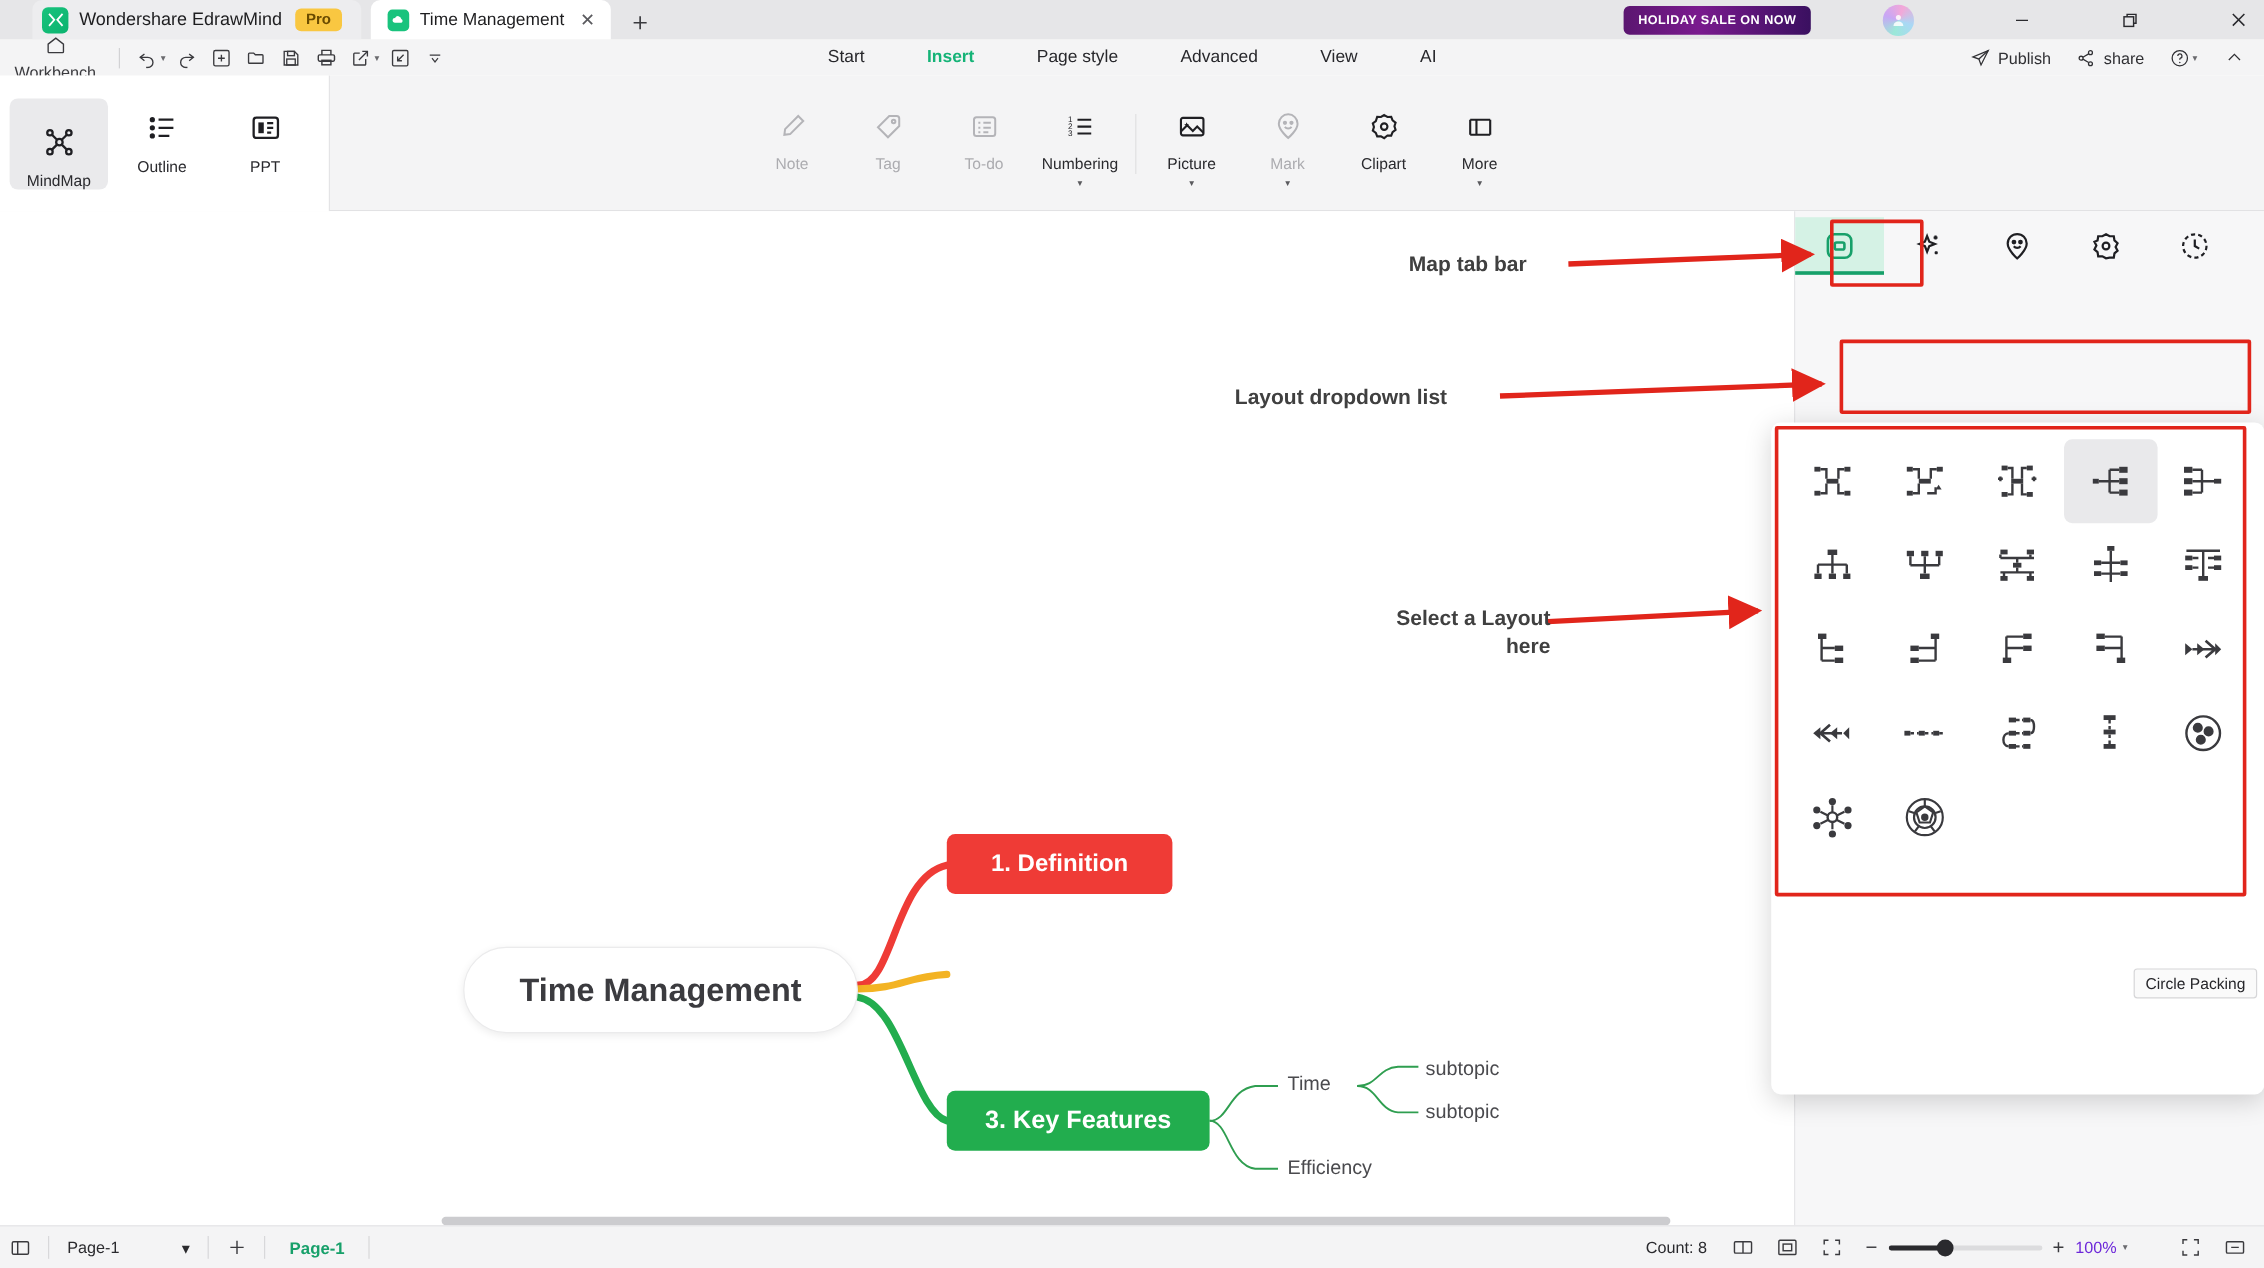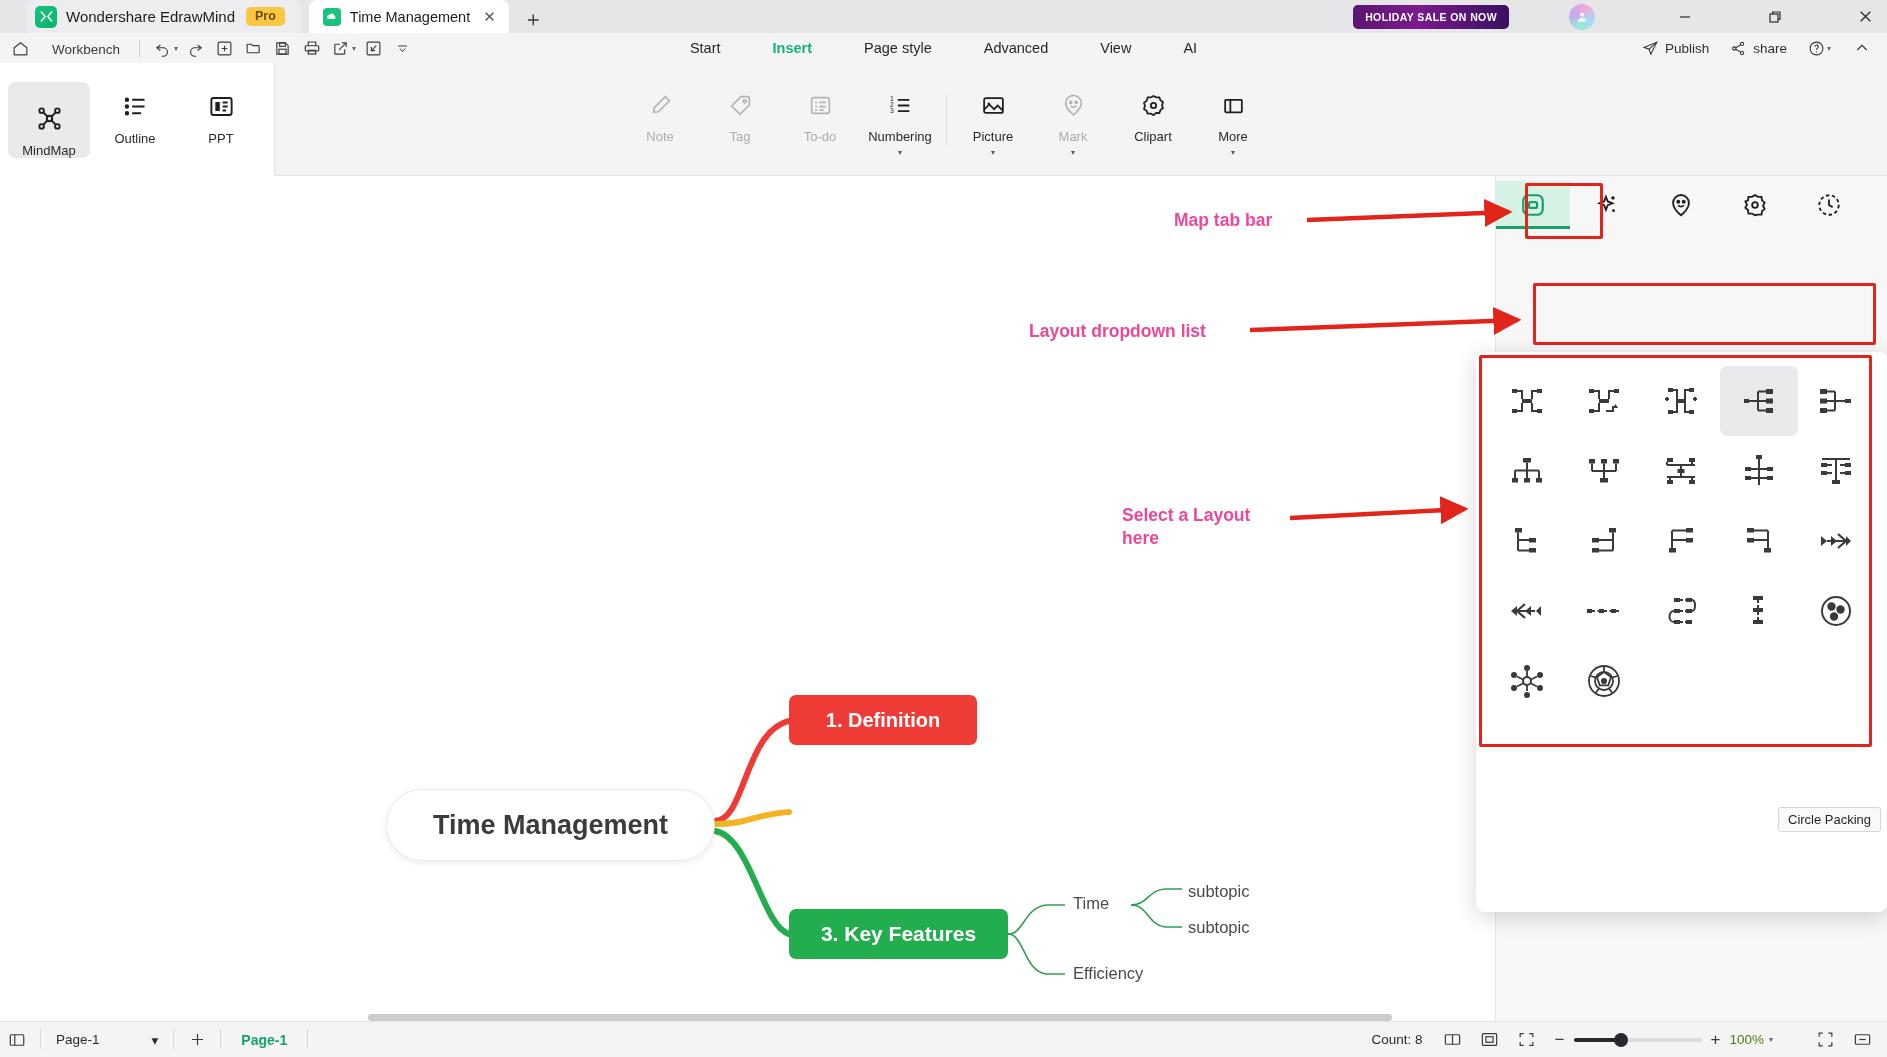--- a/index.html
+++ b/index.html
@@ -59,21 +59,21 @@
   }
   .winctl { width: 44px; height: 33px; display:flex; align-items:center; justify-content:center;
     color:#2a2a2e; cursor:pointer; }
 
   
   .menubar {
     position: absolute; top: 33px; left: 0; width: 1887px; height: 30px;
     background: #f4f4f5; display: flex; align-items: center;
   }
   .qa-left { display: flex; align-items: center; gap: 2px; padding-left: 8px; }
-  .qa-home { display:flex; align-items:flex-end; gap:23px; padding:0 10px 0 4px; cursor:pointer; }
+  .qa-home { display:flex; align-items:center; gap:7px; padding:0 10px 0 4px; cursor:pointer;flex-direction:column; }
   .qa-home span { font-size: 13.5px; color: #3a3a3e; }
   .qa-sep { width: 1px; height: 17px; background: #d2d2d4; margin: 0 7px; }
   .qa-btn { width: 27px; height: 24px; display:flex; align-items:center; justify-content:center;
             cursor:pointer; color:#3a3a3e; }
   .qa-caret { font-size: 8px; color: #6a6a6e; margin-left:-4px; margin-right:2px; }
   .menu-center { position:absolute; left: 0; width: 1887px; display: flex;
      justify-content: center; gap: 52px; pointer-events:none;}
   .menu-item { font-size: 14.5px; color: #27272b; cursor: pointer; pointer-events:auto; }
   .menu-item.active { color: #15b377; font-weight: bold; }
   .menu-right { margin-left: auto; display:flex; align-items:center; gap: 7px; padding-right: 10px; }
@@ -175,21 +175,21 @@
   .lcell { height: 70px; display:flex; align-items:center; justify-content:center;
     border-radius: 7px; cursor:pointer; }
   .lcell.selected { background: #e9e9eb; }
   .tooltip {
     position:absolute; left: 1778px; top: 807px;
     background: #fafafa; border: 1px solid #d6d6d8; border-radius: 3px;
     font-size: 13px; color: #26262a; padding: 4px 9px;
   }
 
   
-  .anno { position:absolute; color: #ec4899; font-weight: bold; font-size: 17.5px; line-height:1.3; }
+  .anno { position:absolute; color: #404040; font-weight: bold; font-size: 17.5px; line-height:1.3;text-align:right; }
   .anno-maptab { left: 1174px; top: 209px; }
   .anno-dropdown { left: 1029px; top: 320px; }
   .anno-select { left: 1122px; top: 504px; }
   .redbox { position:absolute; border: 3px solid #e1251b; border-radius: 2px; pointer-events:none; }
   .rb-tabbar { left: 1525px; top: 183px; width: 78px; height: 56px; }
   .rb-dropdown { left: 1533px; top: 283px; width: 343px; height: 62px; }
   .rb-grid { left: 1479px; top: 355px; width: 393px; height: 392px; }
   svg.arrow { position:absolute; overflow:visible; pointer-events:none; }
 
   
@@ -205,21 +205,21 @@
     color:#2a2a2e; padding: 0 9px; cursor:pointer; }
   .page-tab { font-size: 14px; font-weight:bold; color:#17a06a; padding: 0 14px; cursor:pointer; }
   .sb-right { margin-left:auto; display:flex; align-items:center; gap: 3px; padding-right: 8px; }
   .sb-count { font-size: 13.5px; color:#2a2a2e; margin-right: 10px; }
   .zoom-row { display:flex; align-items:center; gap: 9px; margin: 0 8px; }
   .zoom-btn { font-size: 17px; color:#3a3a3e; cursor:pointer; line-height:1; }
   .zoom-track { position:relative; width: 128px; height: 4px; background:#dcdcde; border-radius:2px; cursor:pointer;}
   .zoom-fill { position:absolute; left:0; top:0; height: 4px; width: 46px; background:#2a2a2e; border-radius:2px; }
   .zoom-knob { position:absolute; left: 40px; top: -5px; width: 14px; height: 14px; border-radius:50%;
      background:#2a2a2e; }
-  .zoom-pct { font-size: 13.5px; color:#4d7c0f; cursor:pointer; }
+  .zoom-pct { font-size: 13.5px; color:#6d28d9; cursor:pointer; }
 </style>
 </head>
 <body>
 
 <div id="app">
 
   <div class="titlebar">
     <div class="app-tab">
       <span class="app-logo">
         <svg width="15" height="15" viewBox="0 0 24 24" fill="none" stroke="#fff" stroke-width="2.4">

